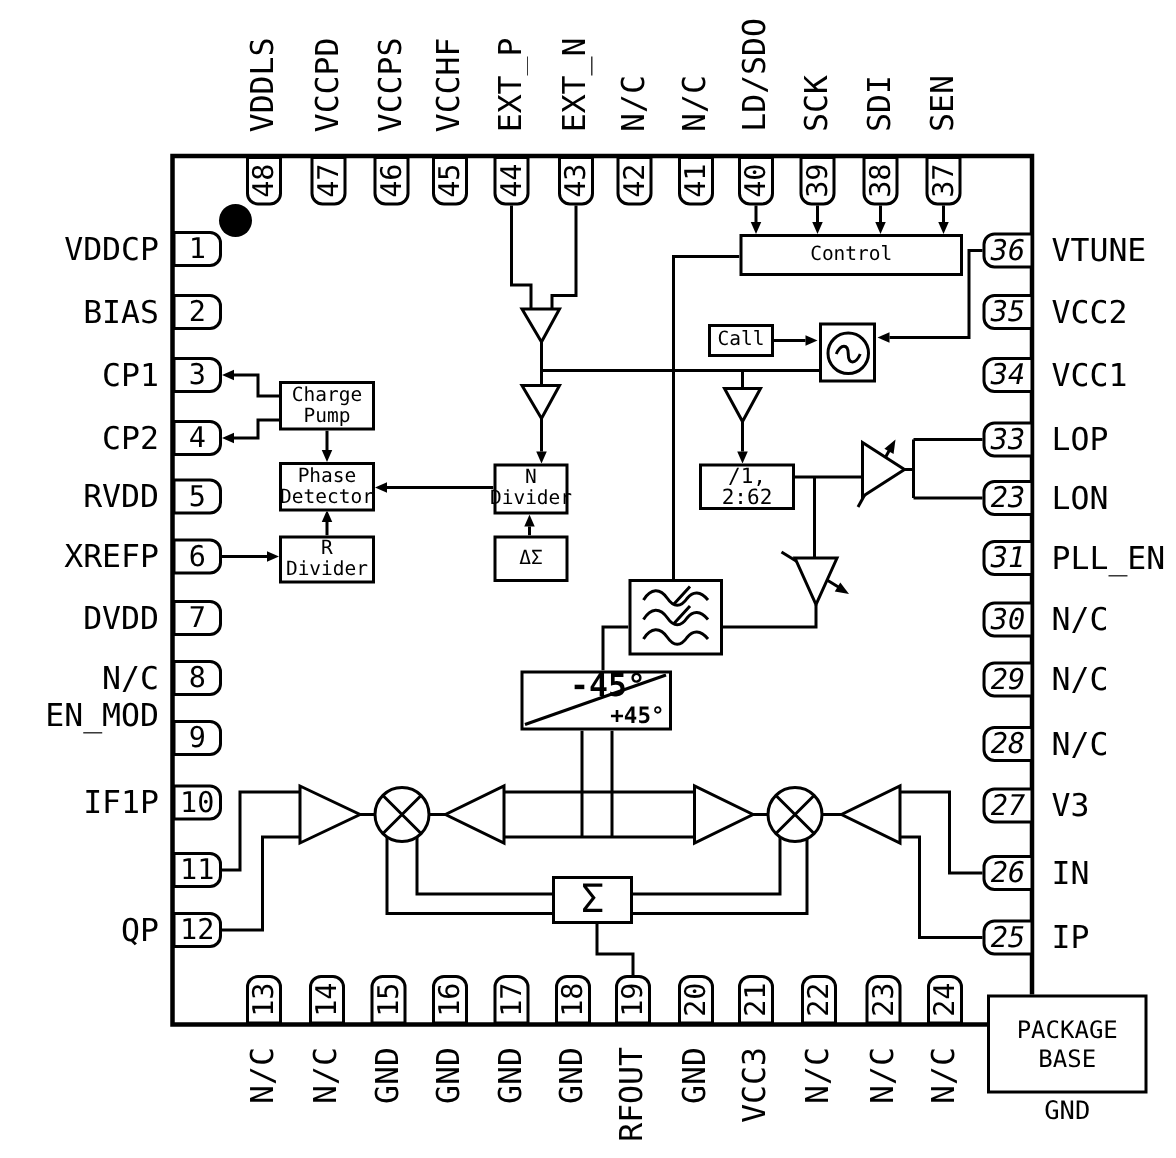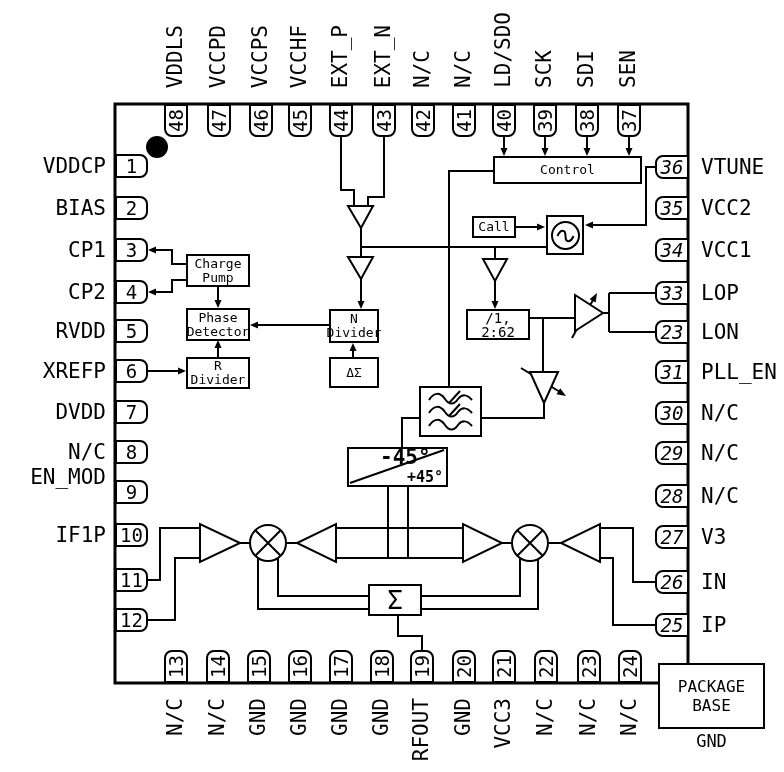--- a/index.html
+++ b/index.html
@@ -303,20 +303,21 @@
   <div class="lbl l" style="top:153px">VDDCP</div>
   <div class="lbl l" style="top:195px">BIAS</div>
   <div class="lbl l" style="top:237px">CP1</div>
   <div class="lbl l" style="top:279px">CP2</div>
   <div class="lbl l" style="top:318px">RVDD</div>
   <div class="lbl l" style="top:358px">XREFP</div>
   <div class="lbl l" style="top:399px">DVDD</div>
   <div class="lbl l" style="top:439px">N/C</div>
   <div class="lbl l" style="top:464px">EN_MOD</div>
   <div class="lbl l" style="top:522px">IF1P</div>
+  <div class="lbl l" style="top:607px">QP</div>
 
   <div class="pb r" style="top:155px">
       <span>36</span>
     </div>
   <div class="pb r" style="top:196px">
       <span>35</span>
     </div>
   <div class="pb r" style="top:238px">
       <span>34</span>
     </div>

